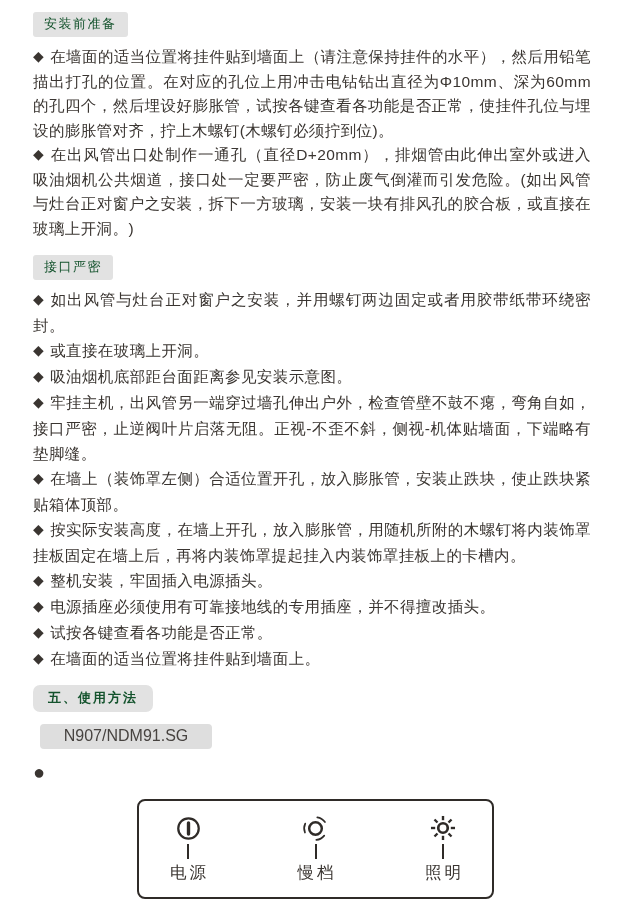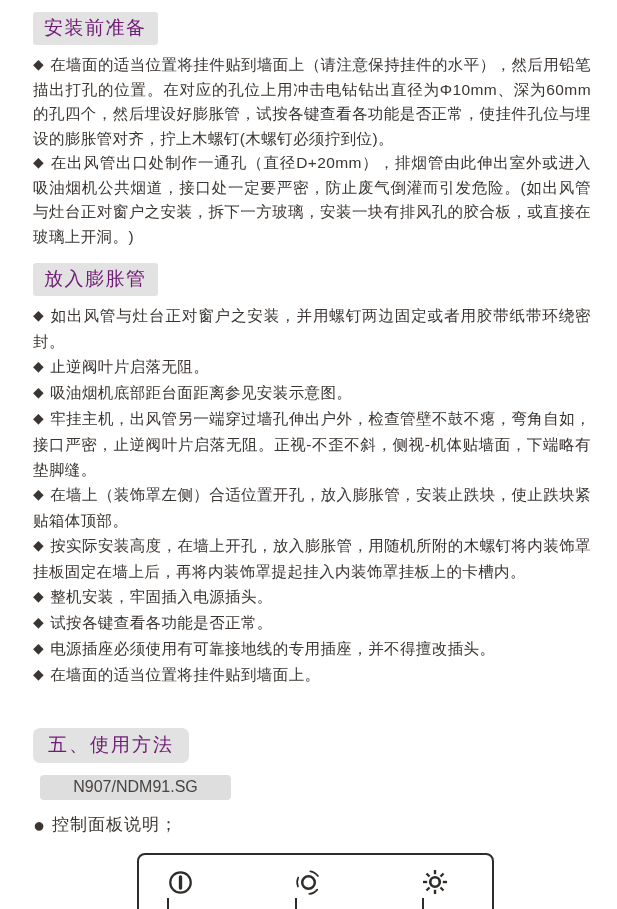--- a/index.html
+++ b/index.html
@@ -11,32 +11,31 @@
     font-family: "Liberation Sans", "DejaVu Sans", sans-serif;
     color: #3a3531;
   }
   .page {
     padding: 12px 26px 0 33px;
   }
   
   .chip {
     display: inline-block;
     background: #e2e2e2;
-    color: #701a75;
-    font-size: 19px;
+    color: #14532d;
+    font-size: 13px;
     letter-spacing: 1.5px;
     padding: 3px 11px 4px 11px;
     border-radius: 3px;
   }
   .chip-bold {
-    font-weight: normal;
+    font-weight: bold;
     border-radius: 7px;
     padding: 4px 15px 5px 15px;
     letter-spacing: 2px;
-    margin-top: 27px;
   }
   
   .paras { margin-top: 8px; }
   .para, .li {
     font-size: 15.5px;
     line-height: 24.5px;
     text-align: justify;
     text-justify: inter-character;
     letter-spacing: 0.4px;
   }
@@ -51,21 +50,21 @@
   .sec2 .bullets { margin-top: 7px; }
   .sec3 { margin-top: 13px; }
   .model-badge {
     display: inline-block;
     margin-top: 12px;
     margin-left: 7px;
     background: #dedede;
     color: #474340;
     font-size: 16px;
     border-radius: 4px;
-    width: 191px;
+    width: 172px;
     text-align: center;
     padding: 3px 0 4px 0;
   }
   .panel-note {
     margin-top: 13px;
     font-size: 17px;
     letter-spacing: 1px;
     display: flex;
     align-items: center;
   }
@@ -83,21 +82,21 @@
     border: 2px solid #2f2b28;
     border-radius: 8px;
     background: #ffffff;
     display: flex;
     justify-content: space-between;
     padding: 13px 28px 10px 28px;
   }
   .pbtn {
     display: flex;
     flex-direction: column;
-    align-items: flex-start;
+    align-items: center;
   }
   .pbtn .icn { height: 28px; display: flex; align-items: center; }
   .conn {
     width: 2px;
     height: 15px;
     background: #2f2b28;
     margin: 2px 0 3px 0;
   }
   .plabel {
     font-size: 16.5px;
@@ -115,45 +114,44 @@
 
   <div class="sec1">
     <span class="chip">安装前准备</span>
     <div class="paras">
       <p class="para"><span class="dj">◆</span><span>在墙面的适当位置将挂件贴到墙面上（请注意保持挂件的水平），然后用铅笔描出打孔的位置。在对应的孔位上用冲击电钻钻出直径为Φ10mm、深为60mm的孔四个，然后埋设好膨胀管，试按各键查看各功能是否正常，使挂件孔位与埋设的膨胀管对齐，拧上木螺钉(木螺钉必须拧到位)。</span></p>
       <p class="para"><span class="dj">◆</span><span>在出风管出口处制作一通孔（直径D+20mm），排烟管由此伸出室外或进入吸油烟机公共烟道，接口处一定要严密，防止废气倒灌而引发危险。(如出风管与灶台正对窗户之安装，拆下一方玻璃，安装一块有排风孔的胶合板，或直接在玻璃上开洞。)</span></p>
     </div>
   </div>
 
   <div class="sec2">
-    <span class="chip">放入膨胀管</span>
+    <span class="chip">接口严密</span>
     <div class="bullets">
       <p class="li"><span class="dj">◆</span><span>如出风管与灶台正对窗户之安装，并用螺钉两边固定或者用胶带纸带环绕密封。</span></p>
-      <p class="li"><span class="dj">◆</span><span>止逆阀叶片启落无阻。</span></p>
+      <p class="li"><span class="dj">◆</span><span>或直接在玻璃上开洞。</span></p>
       <p class="li"><span class="dj">◆</span><span>吸油烟机底部距台面距离参见安装示意图。</span></p>
       <p class="li"><span class="dj">◆</span><span>牢挂主机，出风管另一端穿过墙孔伸出户外，检查管壁不鼓不瘪，弯角自如，接口严密，止逆阀叶片启落无阻。正视-不歪不斜，侧视-机体贴墙面，下端略有垫脚缝。</span></p>
       <p class="li"><span class="dj">◆</span><span>在墙上（装饰罩左侧）合适位置开孔，放入膨胀管，安装止跌块，使止跌块紧贴箱体顶部。</span></p>
       <p class="li"><span class="dj">◆</span><span>按实际安装高度，在墙上开孔，放入膨胀管，用随机所附的木螺钉将内装饰罩挂板固定在墙上后，再将内装饰罩提起挂入内装饰罩挂板上的卡槽内。</span></p>
       <p class="li"><span class="dj">◆</span><span>整机安装，牢固插入电源插头。</span></p>
+      <p class="li"><span class="dj">◆</span><span>电源插座必须使用有可靠接地线的专用插座，并不得擅改插头。</span></p>
       <p class="li"><span class="dj">◆</span><span>试按各键查看各功能是否正常。</span></p>
-      <p class="li"><span class="dj">◆</span><span>电源插座必须使用有可靠接地线的专用插座，并不得擅改插头。</span></p>
       <p class="li"><span class="dj">◆</span><span>在墙面的适当位置将挂件贴到墙面上。</span></p>
     </div>
   </div>
 
   <div class="sec3">
     <div>
       <span class="chip chip-bold">五、使用方法</span>
     </div>
     <div>
       <span class="model-badge">N907/NDM91.SG</span>
     </div>
     <div class="panel-note">
       <span class="cb">●</span>
-      <span>控制面板说明；</span>
     </div>
 
     <div class="panel-box">
 
       <div class="pbtn">
         <span class="icn">
           <svg width="27" height="27" viewBox="0 0 24 24">
             <circle class="stroke" cx="12" cy="12" r="9.1" stroke-width="2"></circle>
             <rect class="fill" x="10.5" y="5.6" width="3" height="12.8" rx="1.5"></rect>
           </svg>

